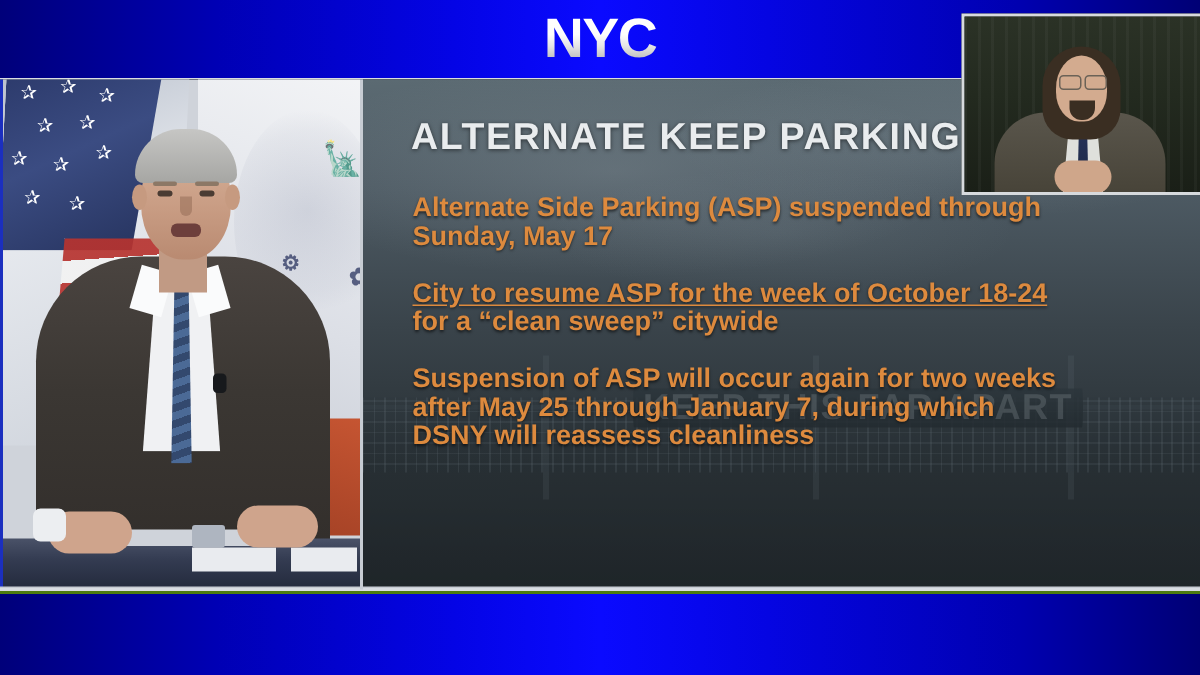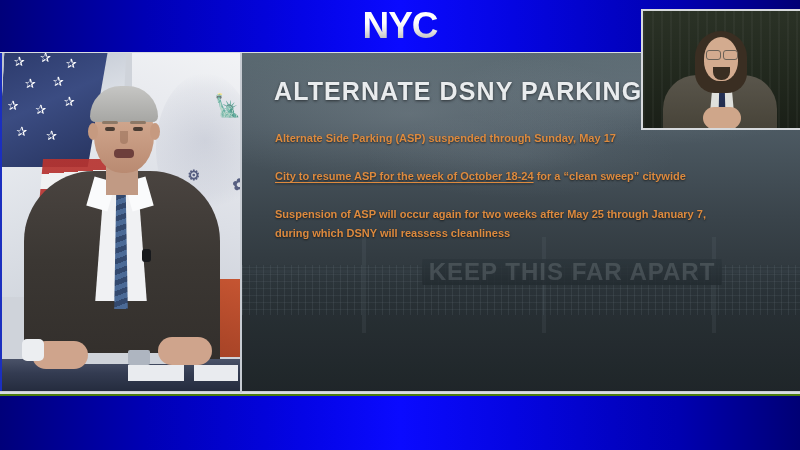--- a/index.html
+++ b/index.html
@@ -170,21 +170,21 @@
   .bw-rail{position:absolute;left:0;bottom:120px;width:558px;height:3px;background:rgba(150,165,175,.14);}
 
   .slide-inner{position:absolute;inset:0;padding:0;}
   .slide-title{
     position:absolute;left:32px;top:24px;
     color:#e9ecee;font-weight:bold;font-size:25px;letter-spacing:1.1px;
     text-shadow:0 1px 3px rgba(0,0,0,.55);
   }
   .bullets{position:absolute;left:33px;top:76px;width:432px;}
   .bullet{
-    color:#dd8a3e;font-weight:bold;font-size:11px;line-height:19px;
+    color:#dd8a3e;font-weight:bold;font-size:18px;line-height:19px;
     margin-bottom:19px;
     text-shadow:0 1px 2px rgba(0,0,0,.6);
   }
   .bullet:last-child{margin-bottom:0;}
   .u{text-decoration:underline;text-underline-offset:2px;}
 
   
   .pip{
     position:absolute;left:641px;top:9px;width:158px;height:117px;
     border:2px solid #d7dadd;background:#0d1410;overflow:hidden;z-index:5;
@@ -294,21 +294,21 @@
         <div class="bw-rail"></div>
         <div class="bw-fence"></div>
         <div class="bw-ground"></div>
         <div class="bw-post" style="left:120px"></div>
         <div class="bw-post" style="left:300px"></div>
         <div class="bw-post" style="left:470px"></div>
         <div class="bw-sign">KEEP THIS FAR APART</div>
       </div>
 
       <div class="slide-inner">
-        <div class="slide-title">ALTERNATE DSNY PARKING</div>
+        <div class="slide-title">ALTERNATE KEEP PARKING</div>
 
         <div class="bullets">
           <div class="bullet">Alternate Side Parking (ASP) suspended through Sunday, May 17</div>
           <div class="bullet"><span class="u">City to resume ASP for the week of October 18-24</span><span> for a “clean sweep” citywide</span></div>
           <div class="bullet">Suspension of ASP will occur again for two weeks after May 25 through January 7, during which DSNY will reassess cleanliness</div>
         </div>
       </div>
     </div>
 
     <div class="edge-bottom"></div>

